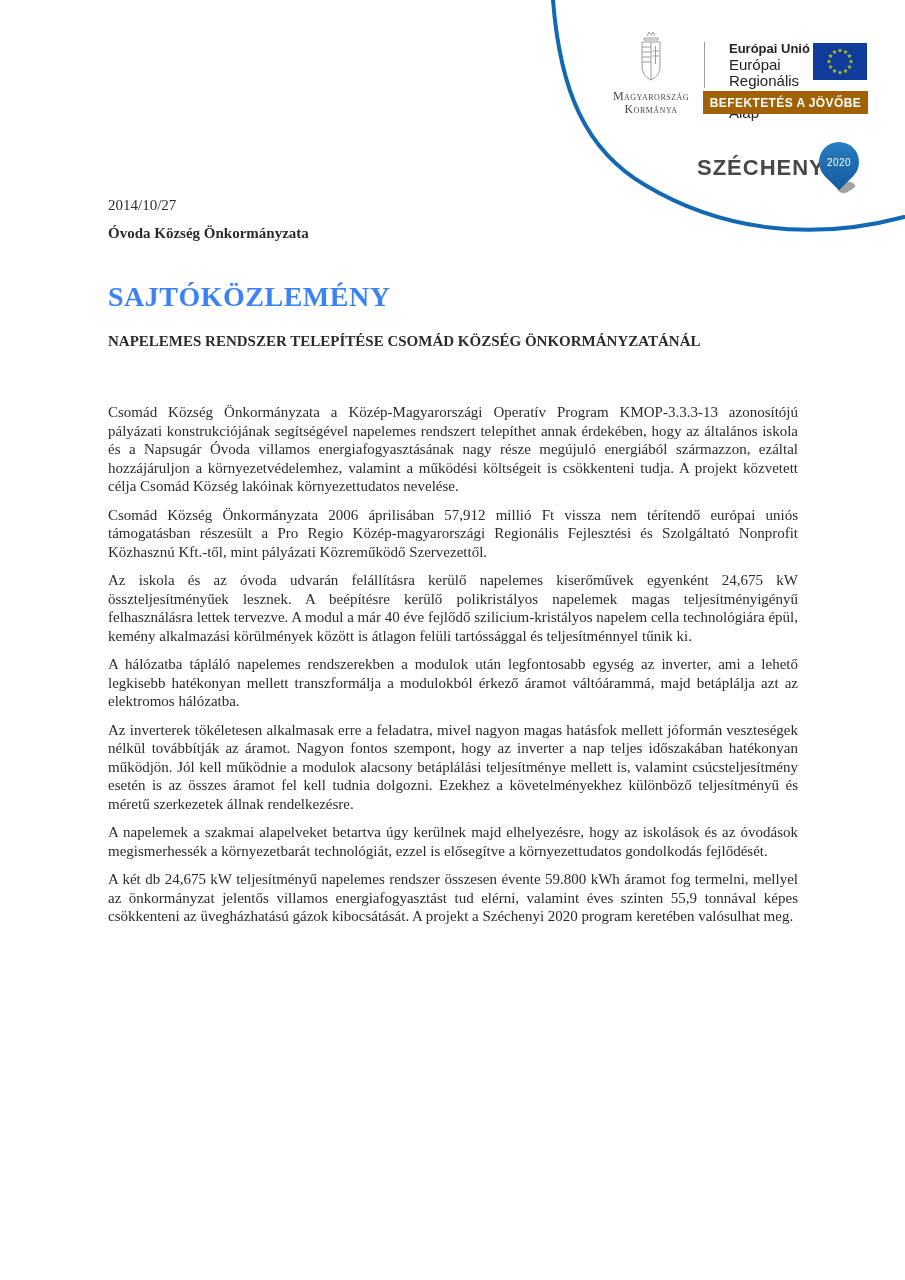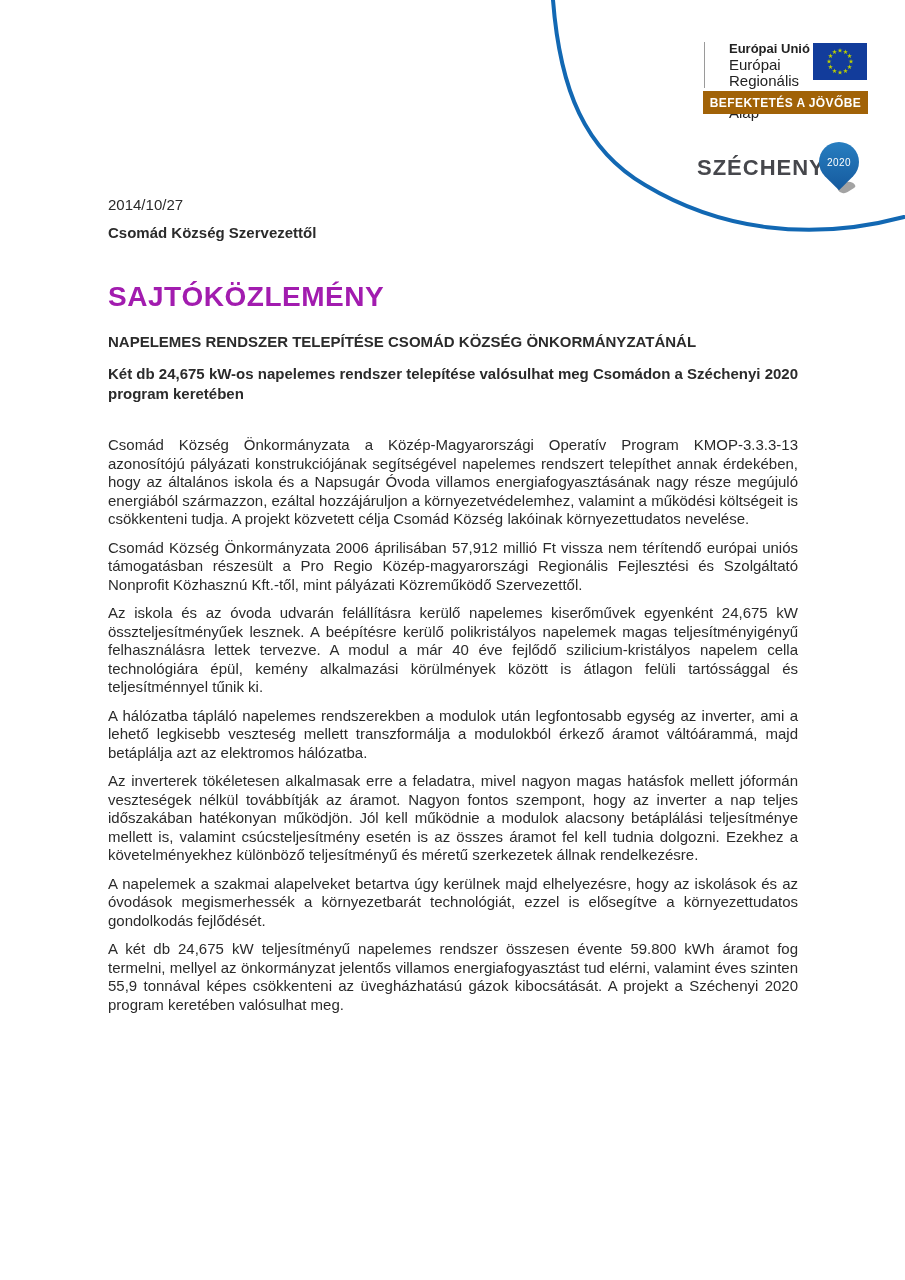--- a/index.html
+++ b/index.html
@@ -40,46 +40,67 @@
     position:absolute; left:819px; top:142px; width:40px; height:40px;
     background:linear-gradient(135deg,#2b84c6 0%, #155a9e 100%);
     border-radius:50% 50% 0 50%; transform:rotate(45deg);
   }
   .sz-year {
     position:absolute; left:819px; top:142px; width:40px; height:40px;
     display:flex; align-items:center; justify-content:center;
     color:#ffffff; font-size:10px; letter-spacing:0.5px; font-weight:400;
   }
   
-  .content { position:absolute; left:108px; top:196px; width:690px; }
+  .content { position:absolute; left:108px; top:196px; width:690px;font-family:Liberation Serif, serif; }
   .date { font-size:15px; line-height:18px; }
   .org  { margin-top:10px; font-size:15px; font-weight:bold; line-height:18px; }
   .title {
     margin-top:40px; font-size:28px; font-weight:bold; letter-spacing:0.5px;
-    color:#a21caf; line-height:30px;
+    color:#3b82f6; line-height:30px;
   }
   .subtitle { margin-top:20px; font-size:15px; font-weight:bold; line-height:19px; }
   .lead {
     margin-top:13px; font-size:15px; font-weight:bold; line-height:20px;
     text-align:justify;
   }
   .paras p {
     font-size:15px; line-height:18.5px; text-align:justify; margin-top:10px;
   }
-  .paras p:first-child { margin-top:32px; }
+  .paras p:first-child { margin-top:52px; }
 </style>
 </head>
 <body>
 
 <div class="page">
 
   <svg class="curve-svg" viewBox="0 0 905 260" xmlns="http://www.w3.org/2000/svg">
     <path d="M553,0 C560,90 585,150 645,185 C720,230 810,242 904,217" fill="none" stroke="#1268b3" stroke-width="4" stroke-linecap="round"></path>
   </svg>
 
+  <div class="gov-logo">
+    <svg class="gov-crest-svg" width="34" height="56" viewBox="0 0 34 56" xmlns="http://www.w3.org/2000/svg">
+      <g stroke="#9a9a9a" stroke-width="1" fill="none">
+        <path d="M13,6 L15,2 L17,5 L19,2 L21,6"></path>
+        <path d="M10,8 h14 v2 h-14 z"></path>
+        <path d="M8,12 h18 v24 q0,10 -9,14 q-9,-4 -9,-14 z"></path>
+        <line x1="8" y1="17" x2="17" y2="17"></line>
+        <line x1="8" y1="22" x2="17" y2="22"></line>
+        <line x1="8" y1="27" x2="17" y2="27"></line>
+        <line x1="8" y1="32" x2="17" y2="32"></line>
+        <line x1="17" y1="12" x2="17" y2="50"></line>
+        <line x1="21.5" y1="16" x2="21.5" y2="34"></line>
+        <line x1="18.5" y1="21" x2="25" y2="21"></line>
+        <line x1="18.5" y1="26" x2="25" y2="26"></line>
+      </g>
+    </svg>
+    <div class="gov-name">
+      <div>Magyarország</div>
+      <div>Kormánya</div>
+    </div>
+  </div>
 
   <div class="eu-divider"></div>
   <div class="eu-label">
     <div class="l1">Európai Unió</div>
     <div class="l2">Európai Regionális</div>
     <div class="l3">Fejlesztési Alap</div>
   </div>
 
   <svg class="eu-flag" viewBox="0 0 54 37" xmlns="http://www.w3.org/2000/svg">
     <rect width="54" height="37" fill="#123c9b"></rect>
@@ -106,28 +127,27 @@
 
   <div class="banner">BEFEKTETÉS A JÖVŐBE</div>
 
   <div class="sz-name">SZÉCHENYI</div>
   <div class="sz-flick"></div>
   <div class="sz-pin"></div>
   <div class="sz-year">2020</div>
 
   <div class="content">
     <div class="date">2014/10/27</div>
-    <div class="org">Csomád Község Szervezettől</div>
+    <div class="org">Óvoda Község Önkormányzata</div>
     <div class="title">SAJTÓKÖZLEMÉNY</div>
     <div class="subtitle">NAPELEMES RENDSZER TELEPÍTÉSE CSOMÁD KÖZSÉG ÖNKORMÁNYZATÁNÁL</div>
-    <div class="lead">Két db 24,675 kW-os napelemes rendszer telepítése valósulhat meg Csomádon a Széchenyi 2020 program keretében</div>
     <div class="paras">
       <p>Csomád Község Önkormányzata a Közép-Magyarországi Operatív Program KMOP-3.3.3-13 azonosítójú pályázati konstrukciójának segítségével napelemes rendszert telepíthet annak érdekében, hogy az általános iskola és a Napsugár Óvoda villamos energiafogyasztásának nagy része megújuló energiából származzon, ezáltal hozzájáruljon a környezetvédelemhez, valamint a működési költségeit is csökkenteni tudja. A projekt közvetett célja Csomád Község lakóinak környezettudatos nevelése.</p>
       <p>Csomád Község Önkormányzata 2006 áprilisában 57,912 millió Ft vissza nem térítendő európai uniós támogatásban részesült a Pro Regio Közép-magyarországi Regionális Fejlesztési és Szolgáltató Nonprofit Közhasznú Kft.-től, mint pályázati Közreműködő Szervezettől.</p>
       <p>Az iskola és az óvoda udvarán felállításra kerülő napelemes kiserőművek egyenként 24,675 kW összteljesítményűek lesznek. A beépítésre kerülő polikristályos napelemek magas teljesítményigényű felhasználásra lettek tervezve. A modul a már 40 éve fejlődő szilicium-kristályos napelem cella technológiára épül, kemény alkalmazási körülmények között is átlagon felüli tartóssággal és teljesítménnyel tűnik ki.</p>
-      <p>A hálózatba tápláló napelemes rendszerekben a modulok után legfontosabb egység az inverter, ami a lehető legkisebb veszteség mellett transzformálja a modulokból érkező áramot váltóárammá, majd betáplálja azt az elektromos hálózatba.</p>
+      <p>A hálózatba tápláló napelemes rendszerekben a modulok után legfontosabb egység az inverter, ami a lehető legkisebb hatékonyan mellett transzformálja a modulokból érkező áramot váltóárammá, majd betáplálja azt az elektromos hálózatba.</p>
       <p>Az inverterek tökéletesen alkalmasak erre a feladatra, mivel nagyon magas hatásfok mellett jóformán veszteségek nélkül továbbítják az áramot. Nagyon fontos szempont, hogy az inverter a nap teljes időszakában hatékonyan működjön. Jól kell működnie a modulok alacsony betáplálási teljesítménye mellett is, valamint csúcsteljesítmény esetén is az összes áramot fel kell tudnia dolgozni. Ezekhez a követelményekhez különböző teljesítményű és méretű szerkezetek állnak rendelkezésre.</p>
       <p>A napelemek a szakmai alapelveket betartva úgy kerülnek majd elhelyezésre, hogy az iskolások és az óvodások megismerhessék a környezetbarát technológiát, ezzel is elősegítve a környezettudatos gondolkodás fejlődését.</p>
       <p>A két db 24,675 kW teljesítményű napelemes rendszer összesen évente 59.800 kWh áramot fog termelni, mellyel az önkormányzat jelentős villamos energiafogyasztást tud elérni, valamint éves szinten 55,9 tonnával képes csökkenteni az üvegházhatású gázok kibocsátását. A projekt a Széchenyi 2020 program keretében valósulhat meg.</p>
     </div>
   </div>
 
 </div>
 
 </body></html>

